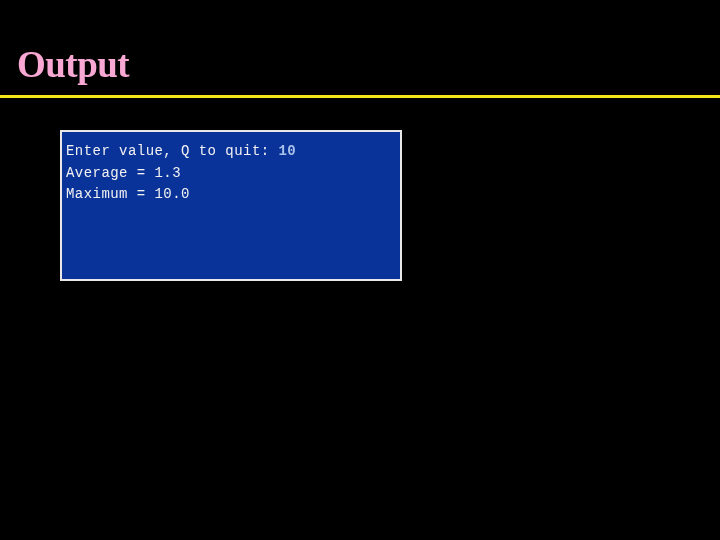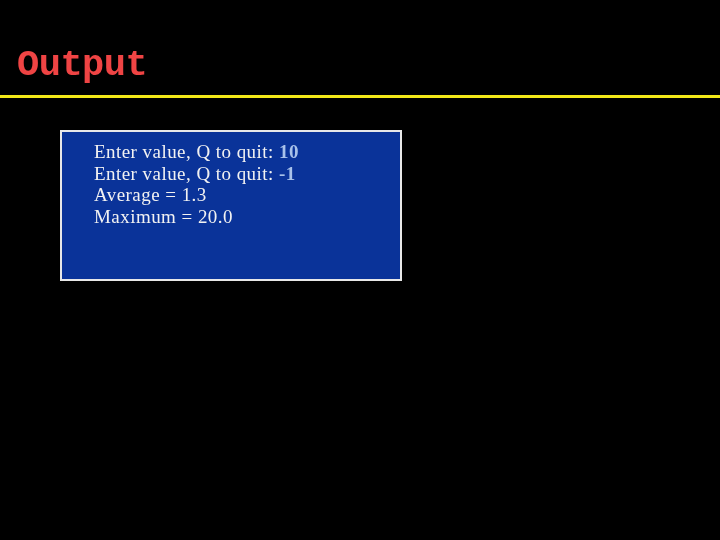--- a/index.html
+++ b/index.html
@@ -19,24 +19,24 @@
     width: 720px;
     height: 540px;
     background: #000000;
   }
 
   
   .slide-title {
     position: absolute;
     left: 17px;
     top: 43px;
-    font-family: Liberation Mono, monospace;
+    font-family: Liberation Serif, serif;
     font-size: 37px;
     font-weight: bold;
-    color: #ef4444;
+    color: #f9a8d4;
     letter-spacing: -0.5px;
     line-height: 44px;
     white-space: nowrap;
   }
 
   
   .title-rule {
     position: absolute;
     left: 0px;
     top: 95px;
@@ -56,27 +56,26 @@
     background: #0a3399;
     border: 2px solid #e8e8e8;
   }
   .console-lines {
     position: absolute;
     left: 4px;
     top: 9px;
     right: 0;
   }
   .console-line {
-    font-family: Liberation Serif, serif;
-    font-size: 19px;
+    font-family: Liberation Mono, monospace;
+    font-size: 14px;
     line-height: 21.5px;
     color: #f2f2f2;
     white-space: pre;
     letter-spacing: 0.45px;
-    margin-left: 28px;
   }
   .console-line .entry {
     color: #a9c2ea;
     font-weight: bold;
   }
 </style>
 </head>
 <body>
 
 <div class="slide">
@@ -84,23 +83,22 @@
   <div class="slide-title">Output</div>
 
   <div class="title-rule"></div>
 
   <div class="console-box">
     <div class="console-lines">
 
       <div class="console-line"><span>Enter value, Q to quit: </span><span class="entry">10</span></div>
 
 
-      <div class="console-line"><span>Enter value, Q to quit: </span><span class="entry">-1</span></div>
 
 
       <div class="console-line"><span>Average = 1.3</span><span class="entry"></span></div>
 
-      <div class="console-line"><span>Maximum = 20.0</span><span class="entry"></span></div>
+      <div class="console-line"><span>Maximum = 10.0</span><span class="entry"></span></div>
 
     </div>
   </div>
 
 </div>
 
 </body></html>

